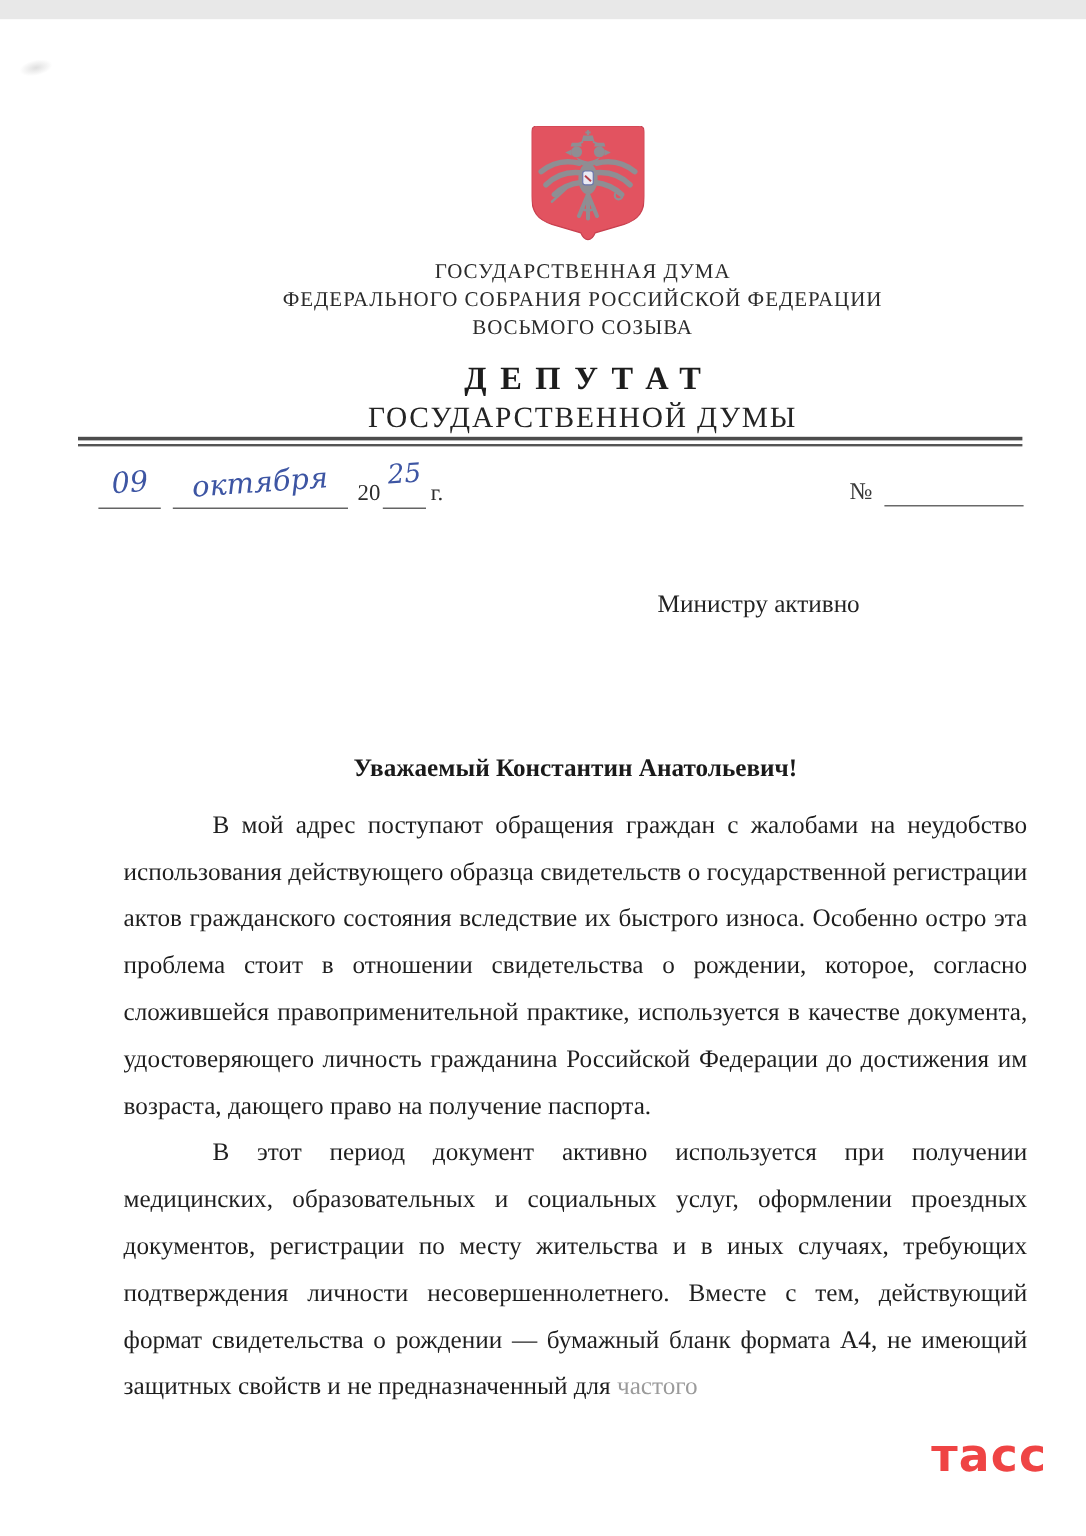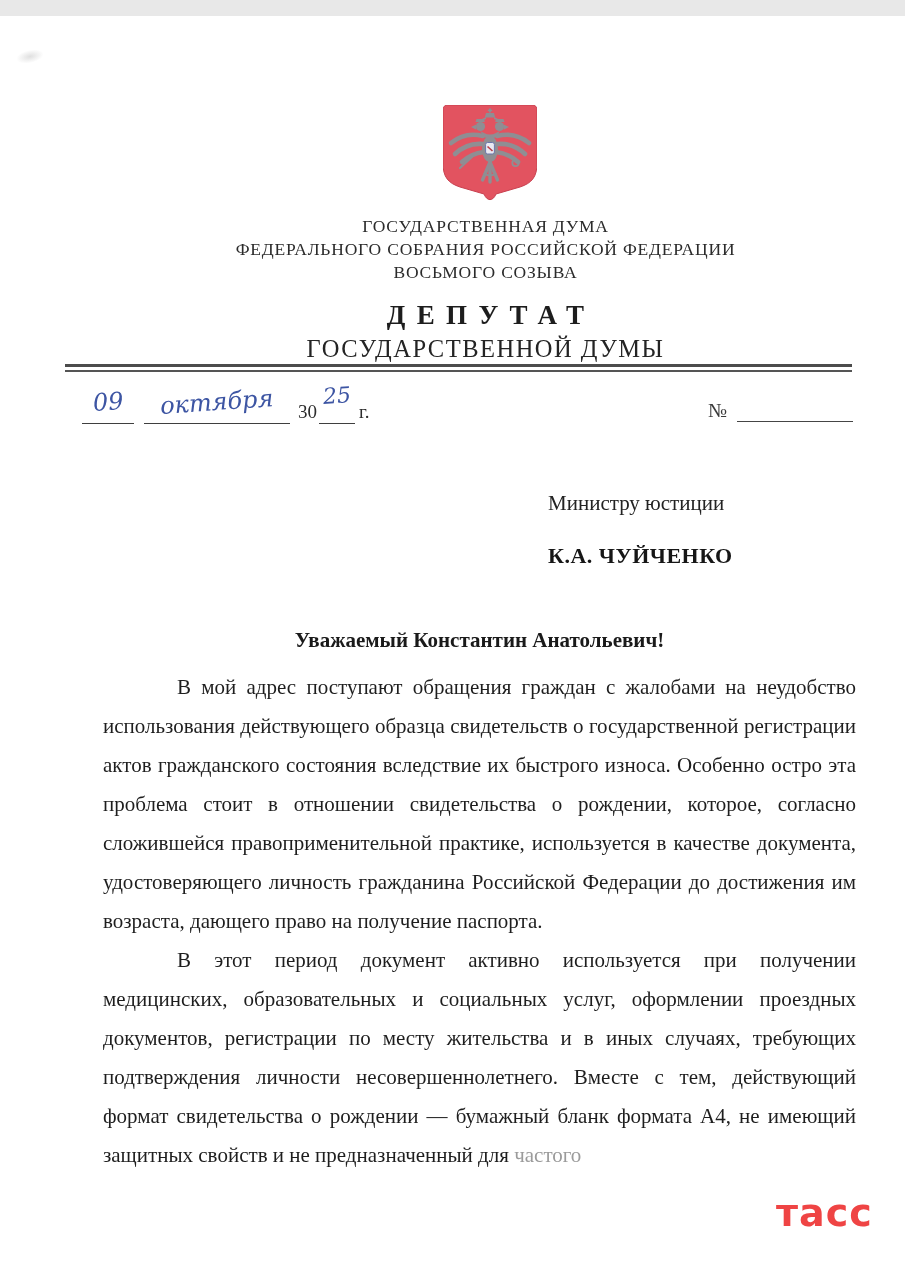--- a/index.html
+++ b/index.html
@@ -136,33 +136,32 @@
     <div class="org-line">ВОСЬМОГО СОЗЫВА</div>
     <div class="title-main">ДЕПУТАТ</div>
     <div class="title-sub">ГОСУДАРСТВЕННОЙ ДУМЫ</div>
   </div>
 
   <div class="rule"></div>
 
   <div class="dateline">
     <span class="hw-cell day"><span class="hw">09</span></span>
     <span class="hw-cell month"><span class="hw">октября</span></span>
-    <span class="printed">30</span>
+    <span class="printed">20</span>
     <span class="hw-cell year"><span class="hw small">25</span></span>
     <span class="printed suffix">г.</span>
   </div>
 
   <div class="number-group">
     <span>№</span>
     <span class="number-line"></span>
   </div>
 
   <div class="addressee">
-    <div>Министру юстиции</div>
-    <div class="addressee-name">К.А. ЧУЙЧЕНКО</div>
+    <div>Министру активно</div>
   </div>
 
   <div class="salutation">Уважаемый Константин Анатольевич!</div>
 
   <div class="body-text">
     <p>В мой адрес поступают обращения граждан с жалобами на неудобство использования действующего образца свидетельств о государственной регистрации актов гражданского состояния вследствие их быстрого износа. Особенно остро эта проблема стоит в отношении свидетельства о рождении, которое, согласно сложившейся правоприменительной практике, используется в качестве документа, удостоверяющего личность гражданина Российской Федерации до достижения им возраста, дающего право на получение паспорта.</p>
     <p><span>В этот период документ активно используется при получении медицинских, образовательных и социальных услуг, оформлении проездных документов, регистрации по месту жительства и в иных случаях, требующих подтверждения личности несовершеннолетнего. Вместе с тем, действующий формат свидетельства о рождении — бумажный бланк формата А4, не имеющий защитных свойств и не предназначенный для</span> <span class="faded">частого</span></p>
   </div>
 
   <div class="watermark">тасс</div>

